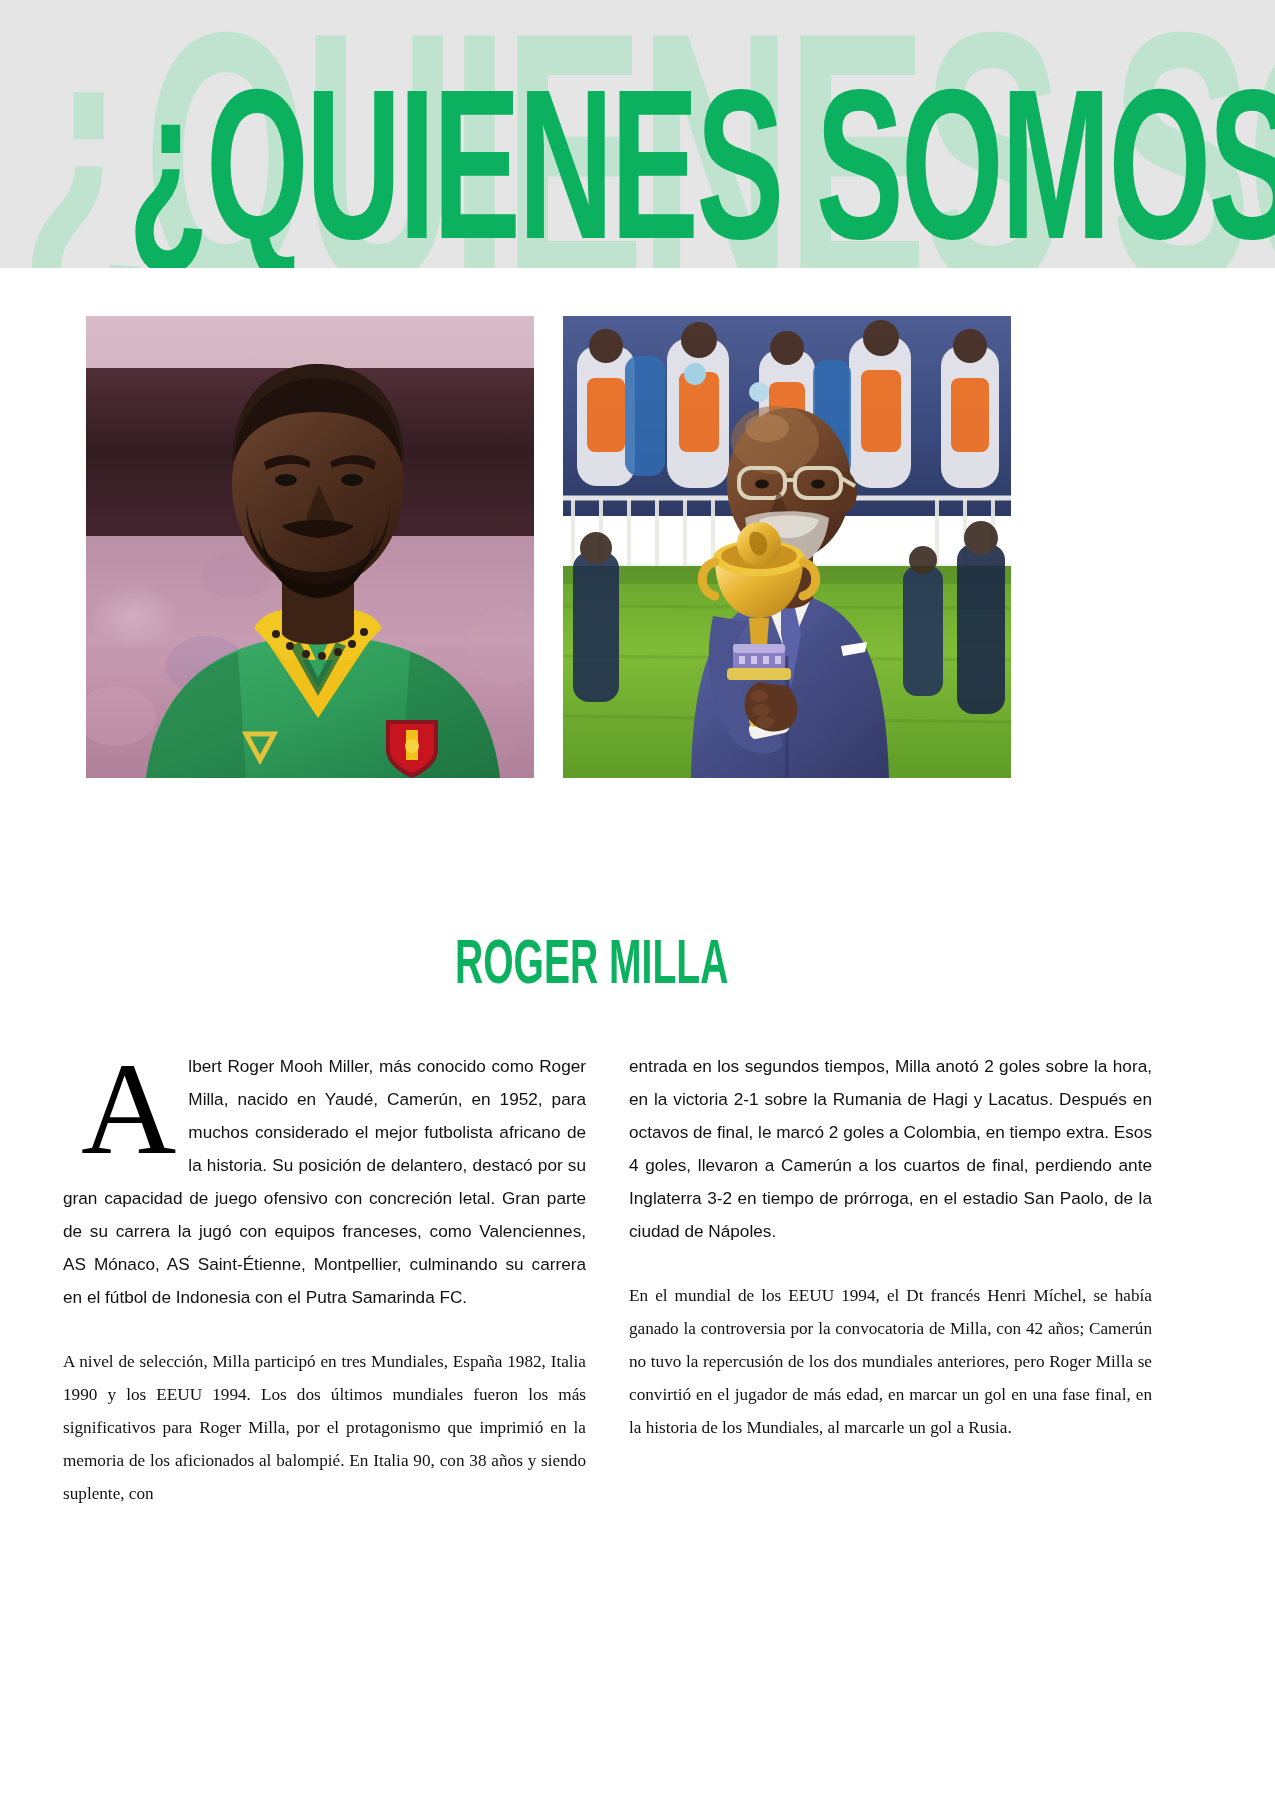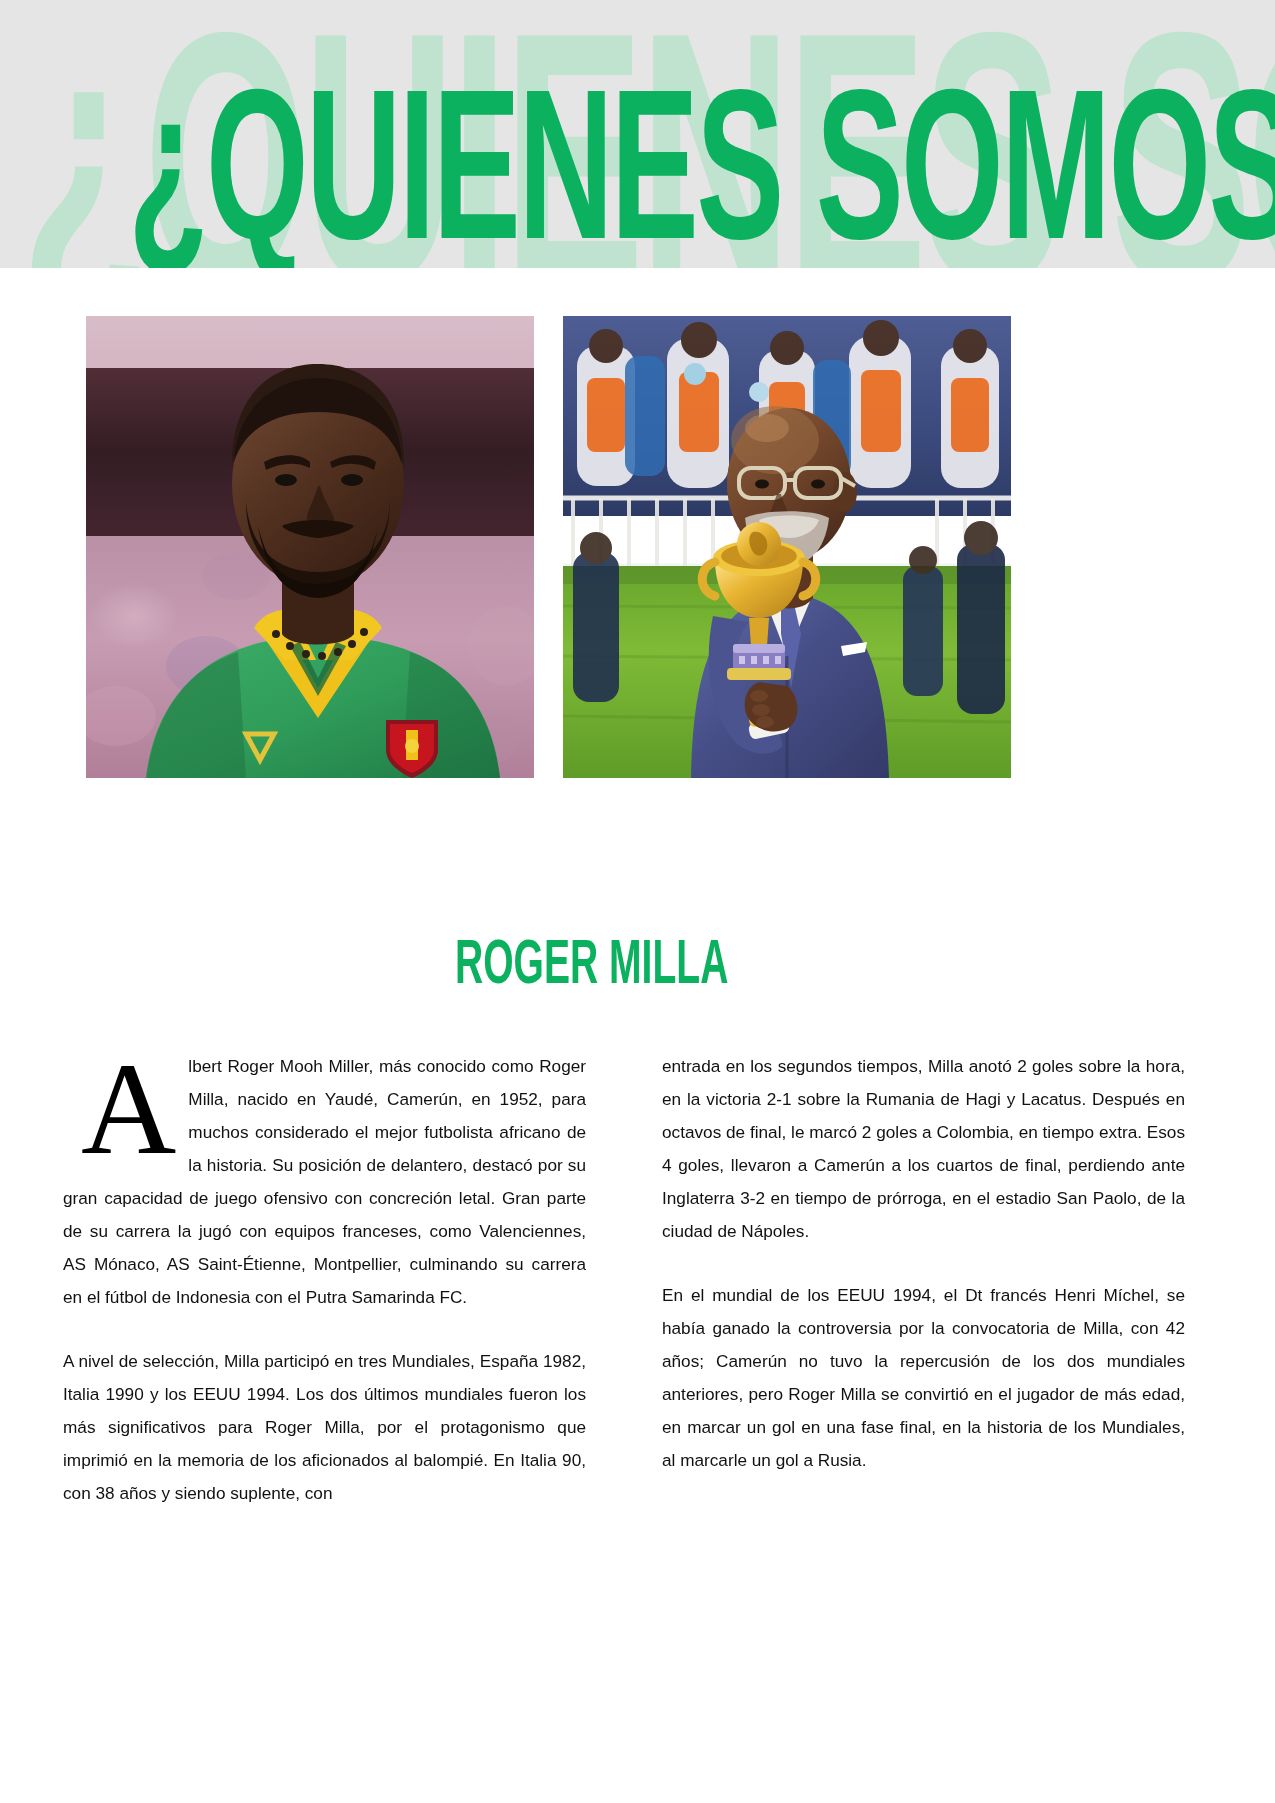--- a/index.html
+++ b/index.html
@@ -64,24 +64,24 @@
     position:absolute;left:63px;top:1050px;
     width:1122px;height:420px;
   }
   .col{
     position:absolute;top:0;width:523px;
     font-size:17.2px;line-height:33px;
     color:#111111;text-align:justify;
     -webkit-hyphens:none;hyphens:none;
   }
   .col-left{left:0;}
-  .col-right{left:599px;}
+  .col-right{left:566px;}
 
   .col p{margin:0 0 31px 0;}
-  .col p:last-child{margin-bottom:0;}
+  .col p:last-child{margin-bottom:0;font-family:Liberation Serif, serif;}
 
   .dropcap{
     float:left;
     font-family:"Liberation Serif","DejaVu Serif",serif;
     font-size:132px;
     line-height:0.80;
     font-weight:400;
     color:#000;
     margin:6px 12px -6px 18px;
     padding:0;

